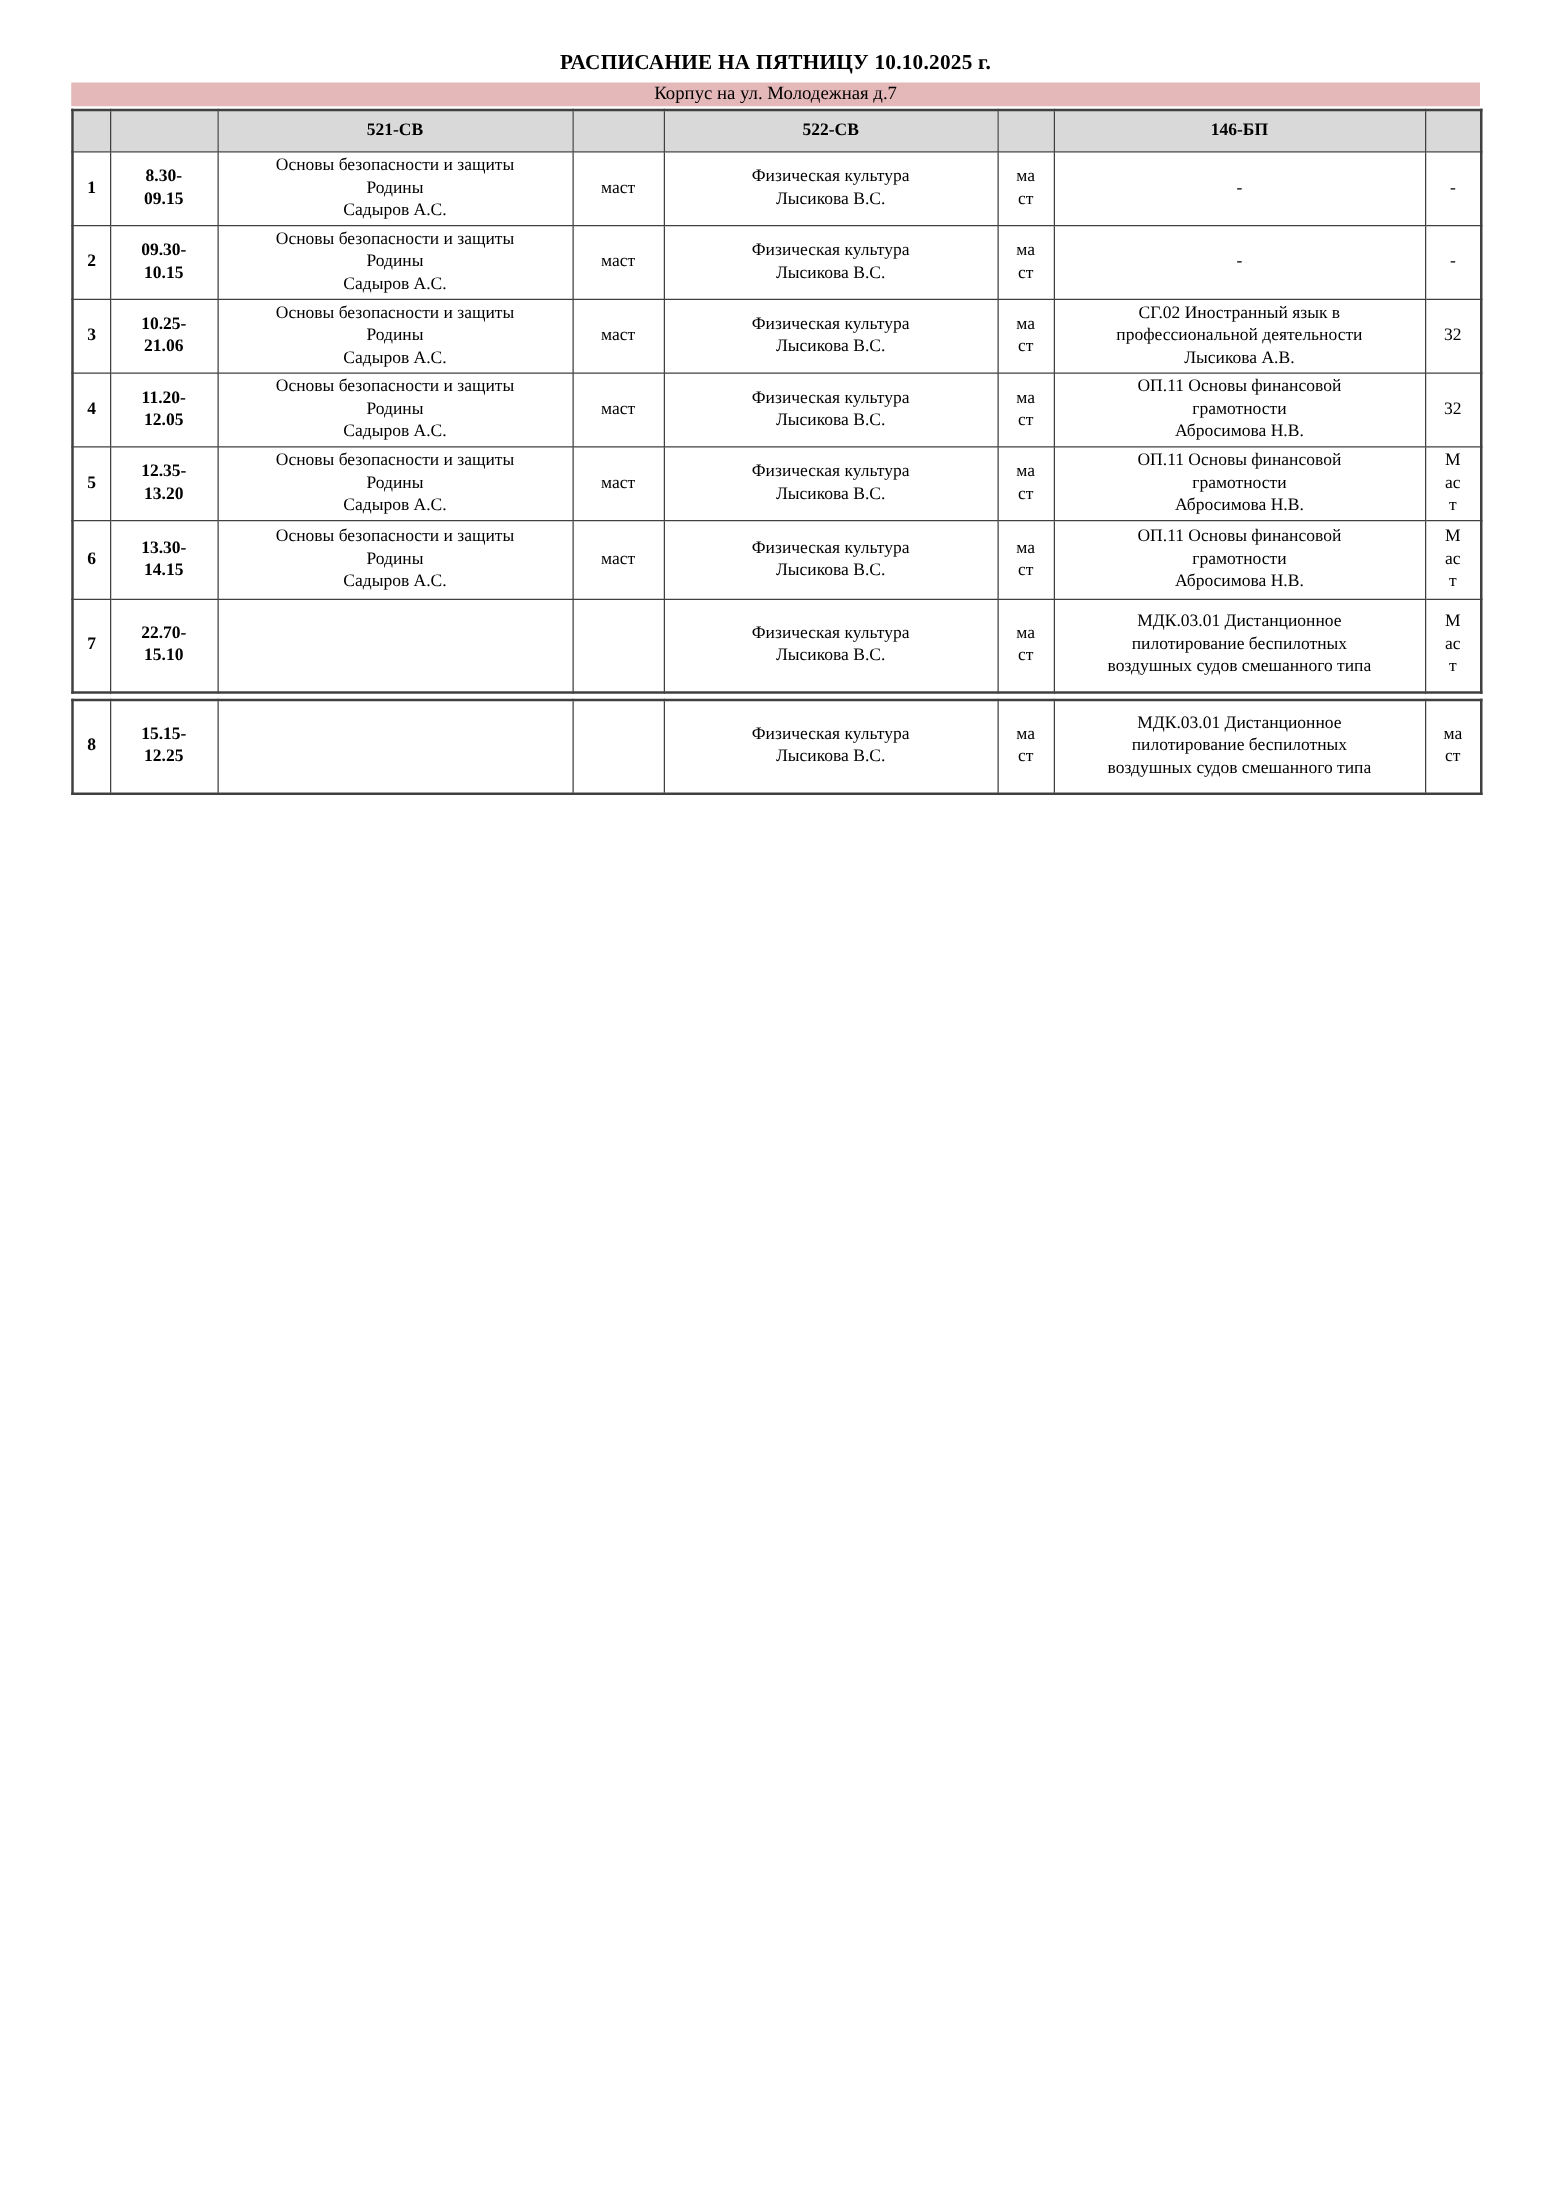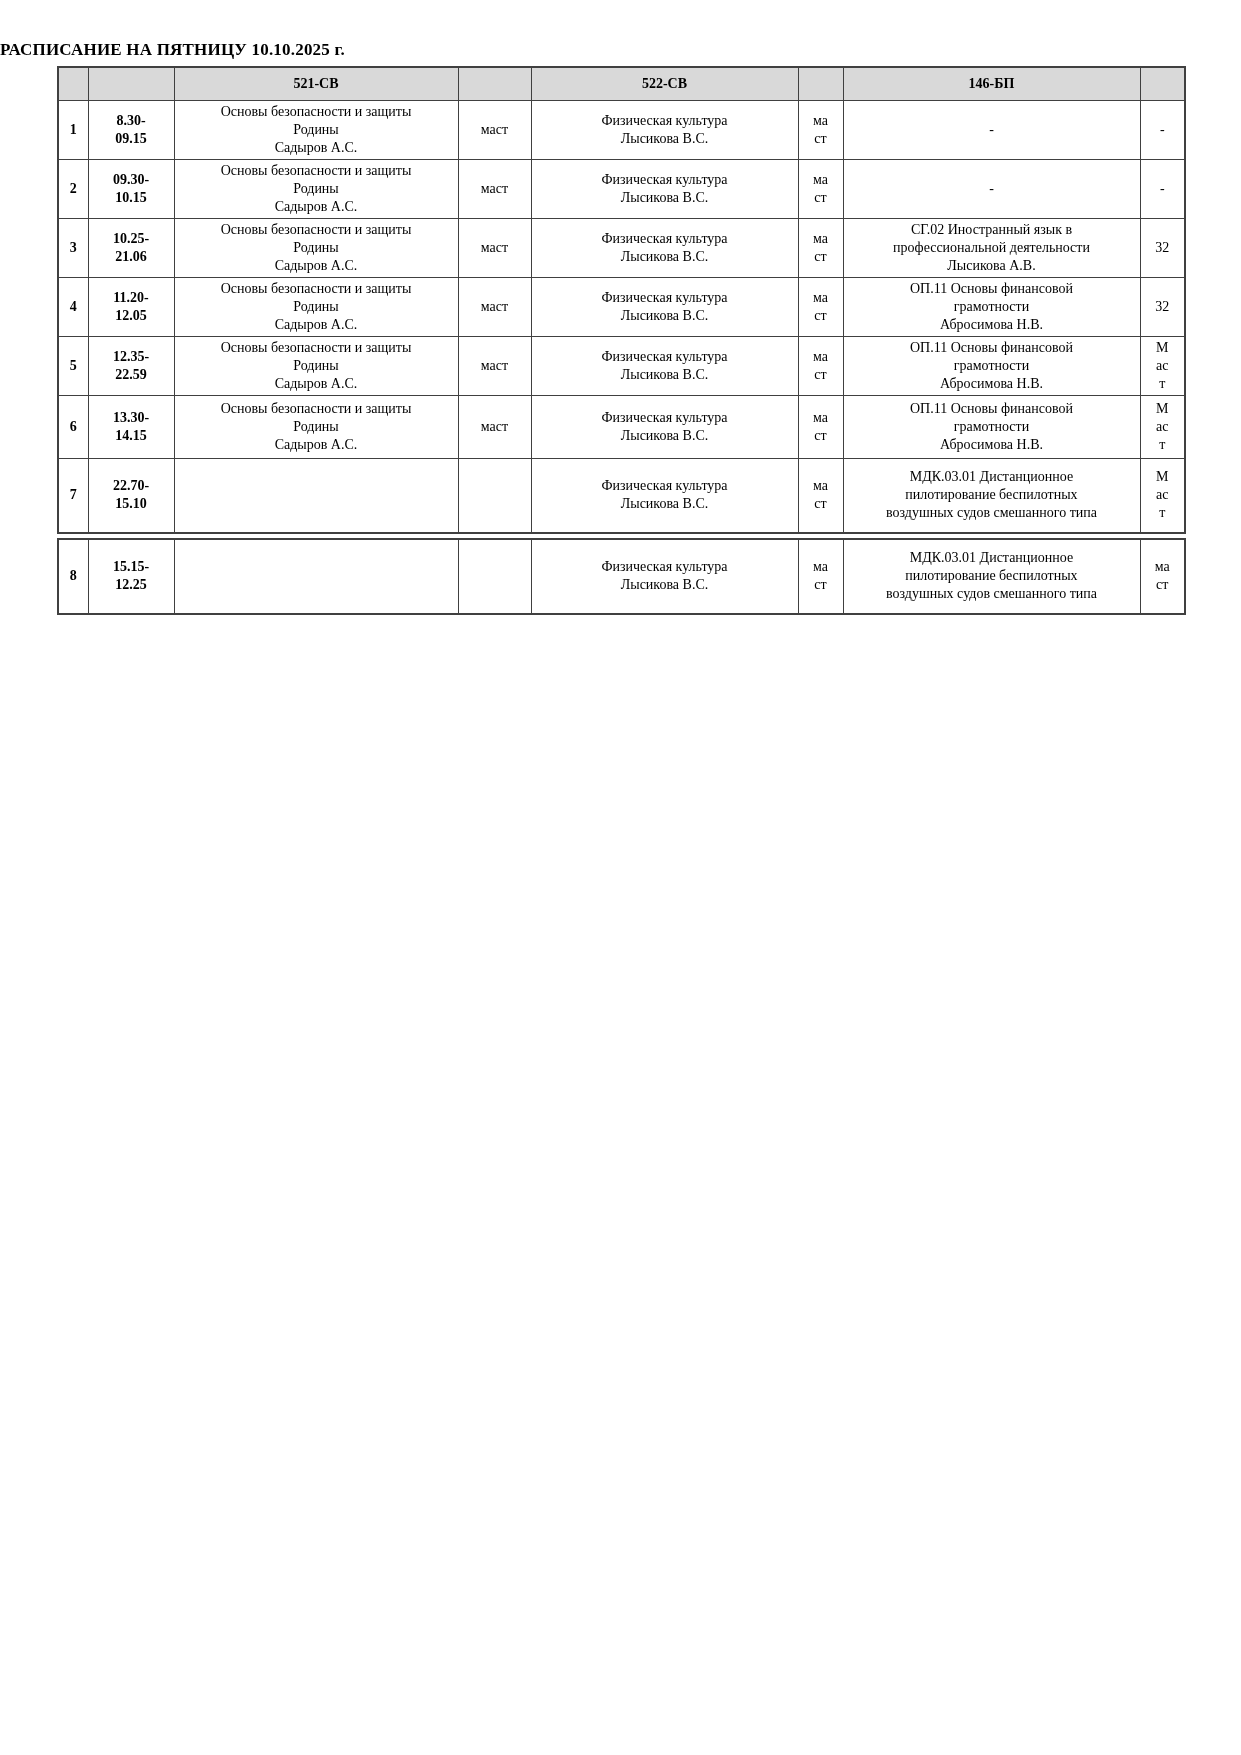--- a/index.html
+++ b/index.html
@@ -5,21 +5,21 @@
   html, body { margin: 0; padding: 0; background: #ffffff; }
   body {
     width: 1241px; height: 1755px;
     font-family: "Liberation Serif", "DejaVu Serif", serif;
     color: #000000;
     position: relative;
   }
   .doc-title {
     position: absolute;
     top: 40px; left: 0; width: 1241px;
-    text-align: left;
+    text-align: center;
     font-size: 17px; font-weight: bold;
     line-height: 20px;
     letter-spacing: 0.2px;
   }
   .table-wrap {
     position: absolute;
     left: 57px; top: 66px;
     width: 1127px;
   }
   .banner {
@@ -63,20 +63,21 @@
   tr.r6 { height: 63px; }
   tr.r7 { height: 74px; }
   tr.r8 { height: 75px; }
 </style>
 </head>
 <body>
 
 <div class="doc-title">РАСПИСАНИЕ НА ПЯТНИЦУ 10.10.2025 г.</div>
 
 <div class="table-wrap">
+  <div class="banner">Корпус на ул. Молодежная д.7</div>
 
   <table class="sched">
     <colgroup>
       <col style="width:30px">
         <col style="width:86px">
       <col style="width:284px">
         <col style="width:73px">
       <col style="width:267px">
         <col style="width:45px">
       <col style="width:297px">
@@ -181,21 +182,21 @@
         <td class="subj">
           <div class="subject-text">ОП.11 Основы финансовой
 грамотности</div>
           <div>Абросимова Н.В.</div>
         </td>
         <td class="room">32</td>
       </tr>
       <tr class="r5">
         <td class="num">5</td>
         <td class="time">12.35-
-22.59</td>
+13.20</td>
         <td class="subj">
           <div class="subject-text">Основы безопасности и защиты
 Родины</div>
           <div>Садыров А.С.</div>
         </td>
         <td class="room">маст</td>
         <td class="subj">
           <div class="subject-text">Физическая культура</div>
           <div>Лысикова В.С.</div>
         </td>

